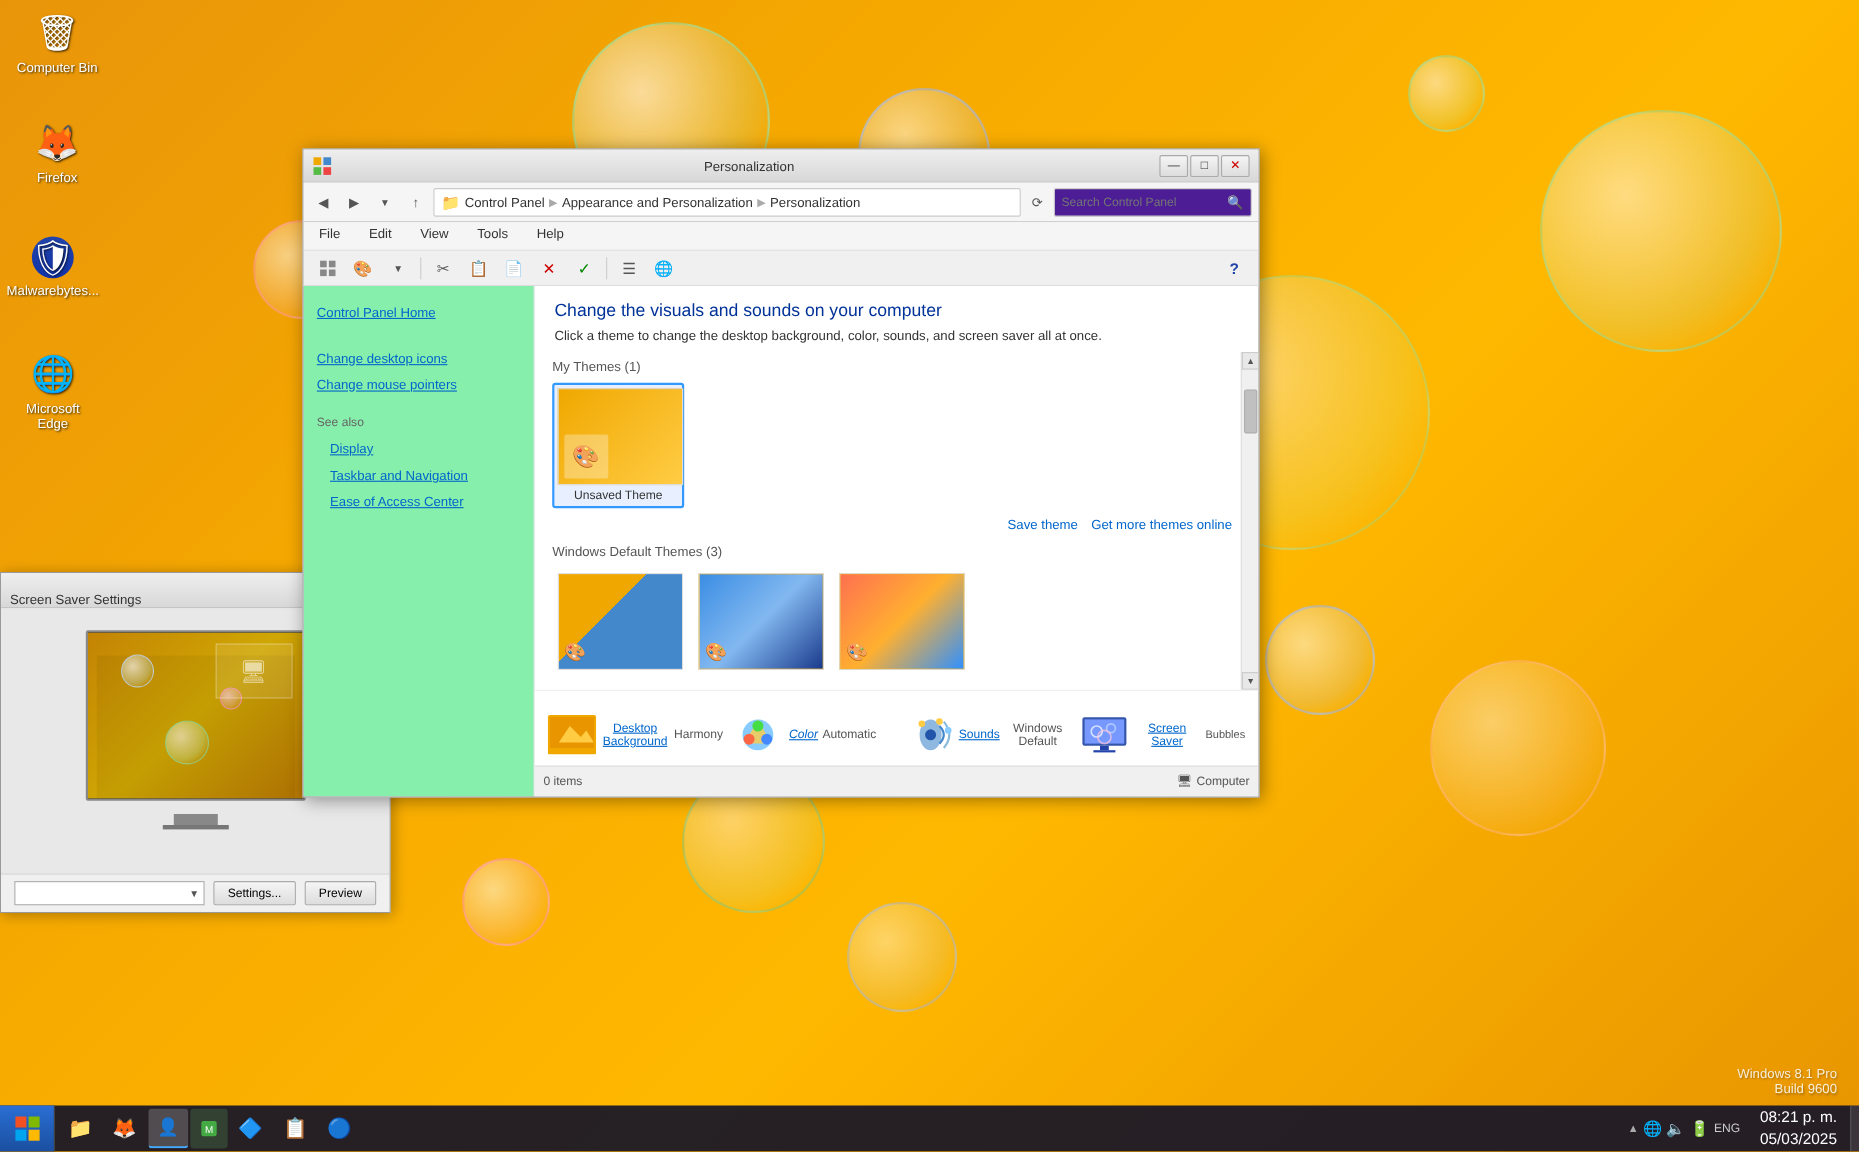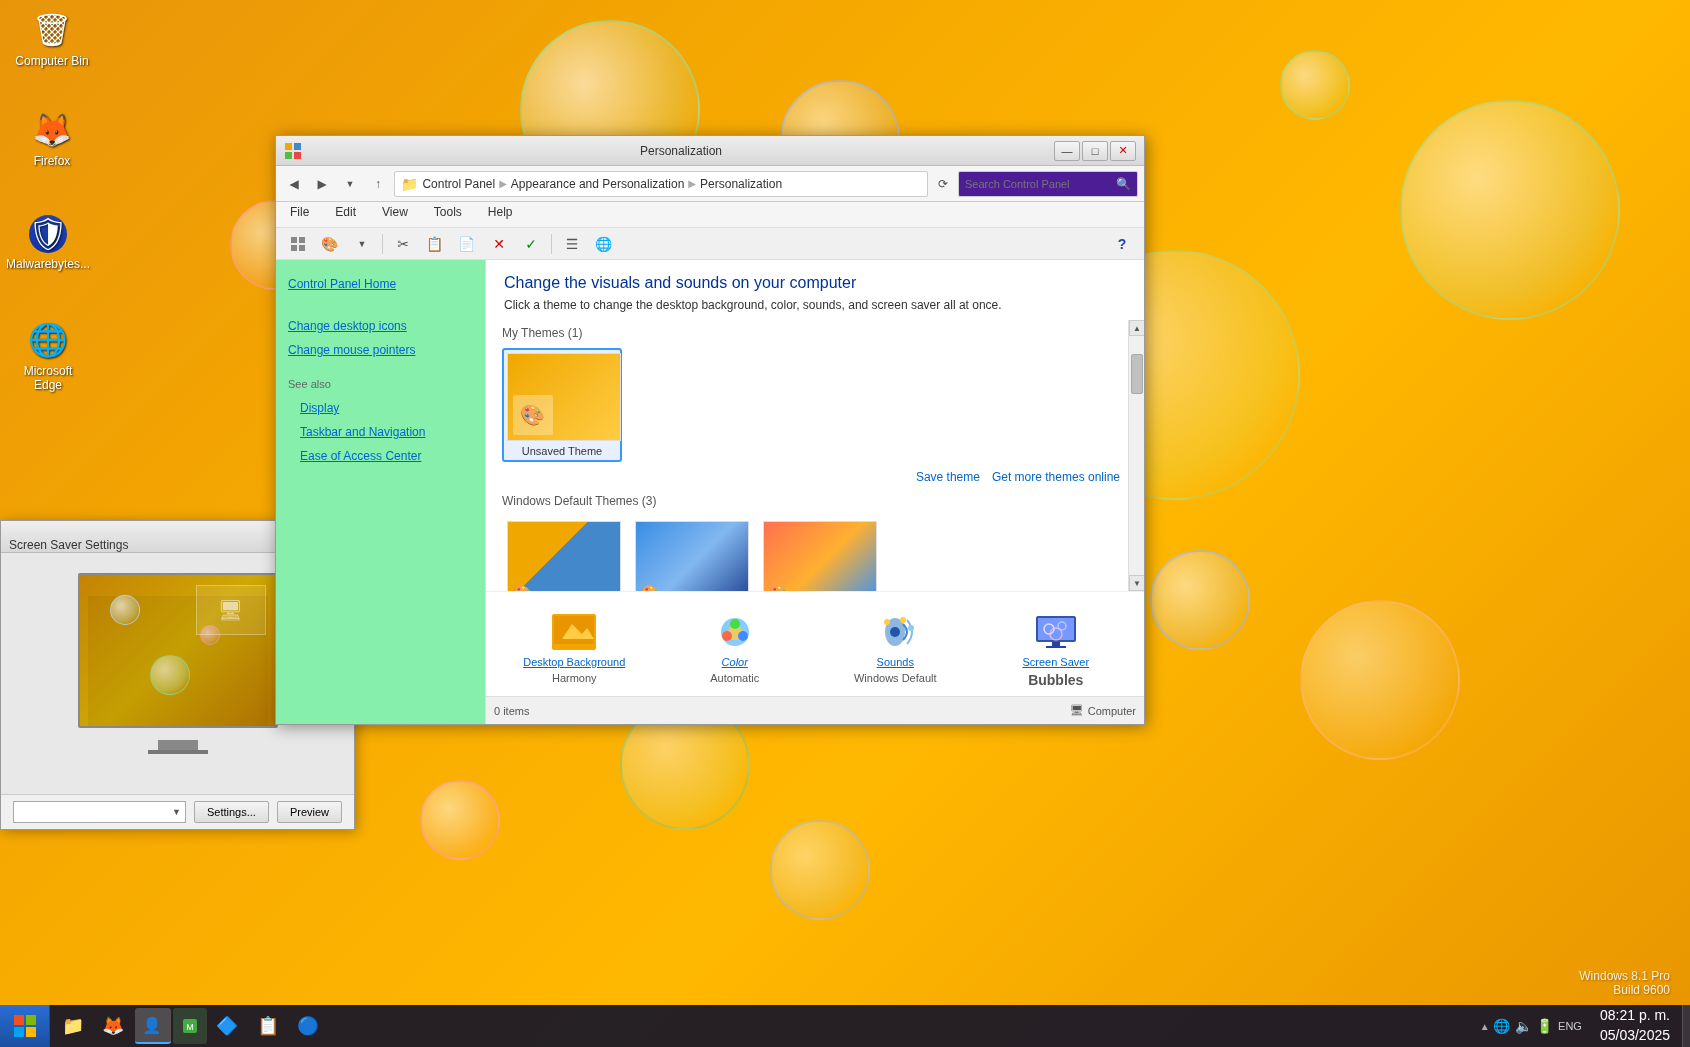--- a/index.html
+++ b/index.html
@@ -404,21 +404,21 @@
     .bottom-icons {
       display: flex;
       gap: 0;
       padding: 12px 8px 0;
       background: white;
       border-top: 1px solid #eee;
     }
     .bottom-icon-item {
       flex: 1;
       display: flex;
-      flex-direction: column;
+      flex-direction: row;
       align-items: center;
       gap: 4px;
       padding: 8px 4px;
       cursor: pointer;
       font-size: 11px;
       color: #333;
       text-align: center;
     }
     .bottom-icon-img {
       width: 48px;
@@ -856,21 +856,21 @@
                 <rect x="2" y="2" width="40" height="26" fill="#3355aa" rx="2"></rect>
                 <rect x="4" y="4" width="36" height="22" fill="#7799ff"></rect>
                 <circle cx="15" cy="15" r="5" fill="none" stroke="rgba(255,255,255,0.7)" stroke-width="1.5"></circle>
                 <circle cx="28" cy="12" r="4" fill="none" stroke="rgba(200,220,255,0.7)" stroke-width="1.5"></circle>
                 <circle cx="22" cy="20" r="6" fill="none" stroke="rgba(255,200,220,0.7)" stroke-width="1.5"></circle>
                 <rect x="18" y="28" width="8" height="4" fill="#2244aa"></rect>
                 <rect x="12" y="32" width="20" height="2" fill="#2244aa"></rect>
               </svg>
             </div>
             <div style="font-size:11px;color:#0066cc;text-decoration:underline;">Screen Saver</div>
-            <div style="font-size:14px;color:#555;font-weight:bold;">Bubbles</div>
+            <div style="font-size:10px;color:#555;">Bubbles</div>
           </div>
         </div>
 
         <div class="bottom-toolbar">
           <span>0 items</span>
           <div style="flex:1;"></div>
           <div style="display:flex;align-items:center;gap:4px;cursor:pointer;">
             <span>🖥</span>
             <span>Computer</span>
           </div>

